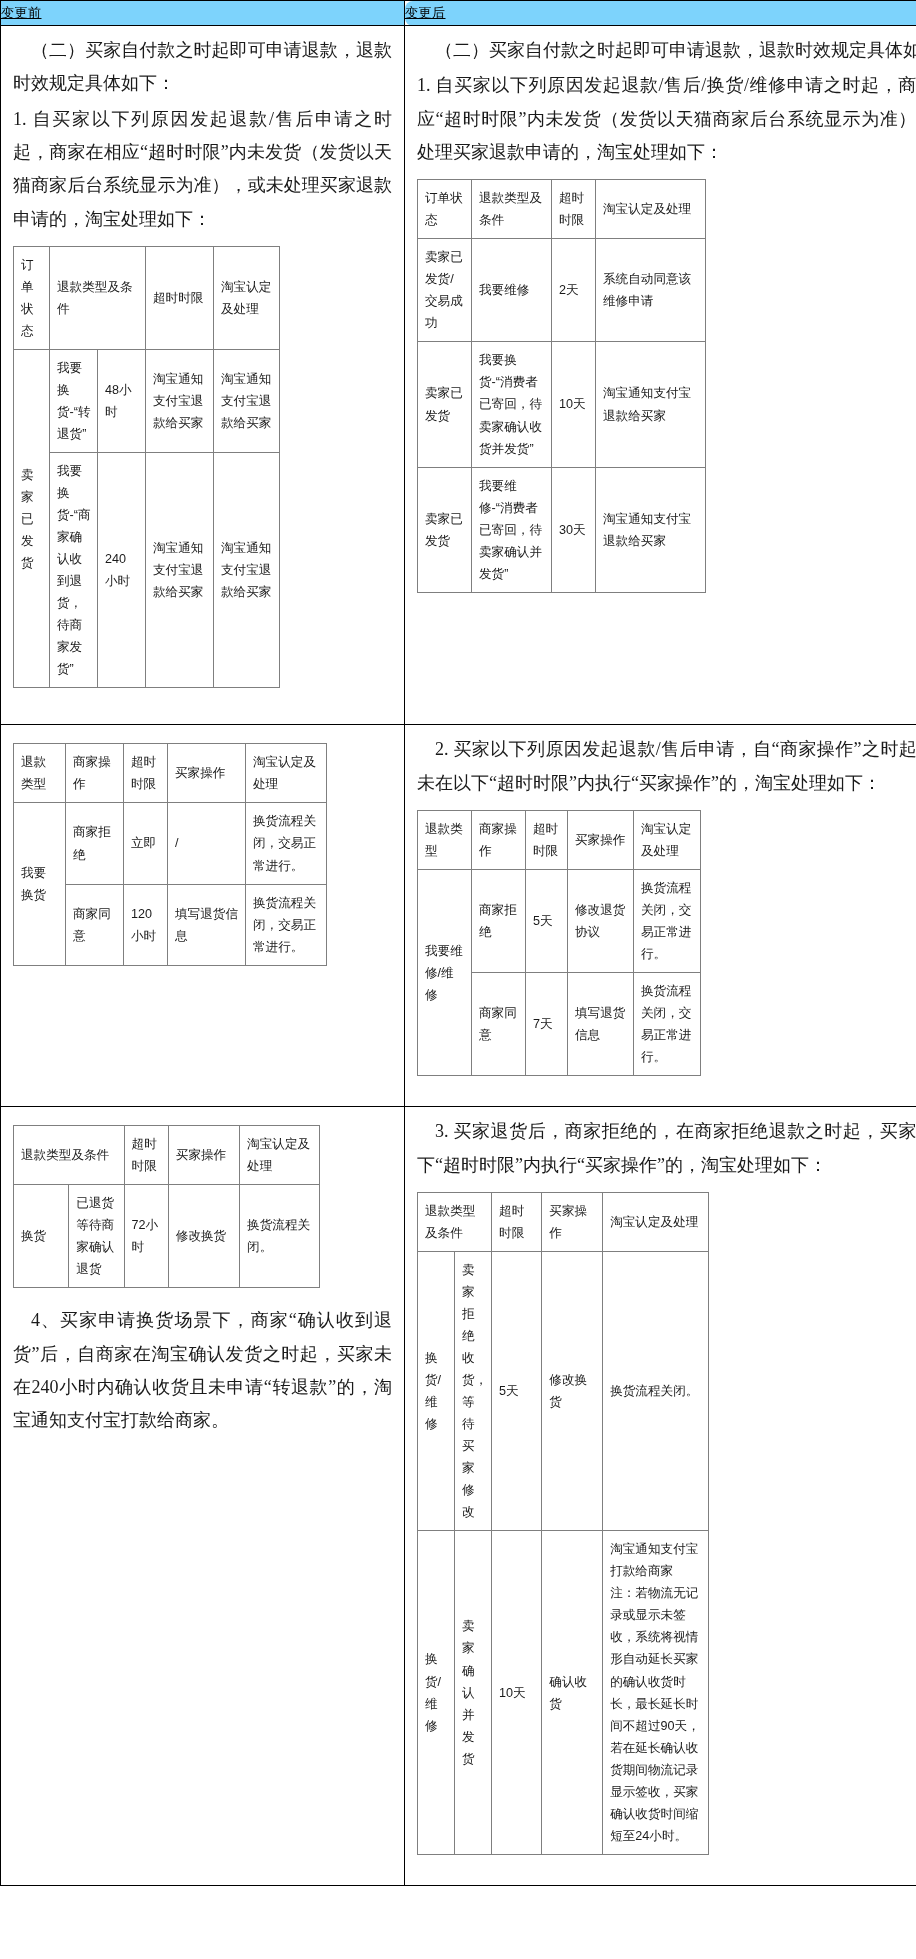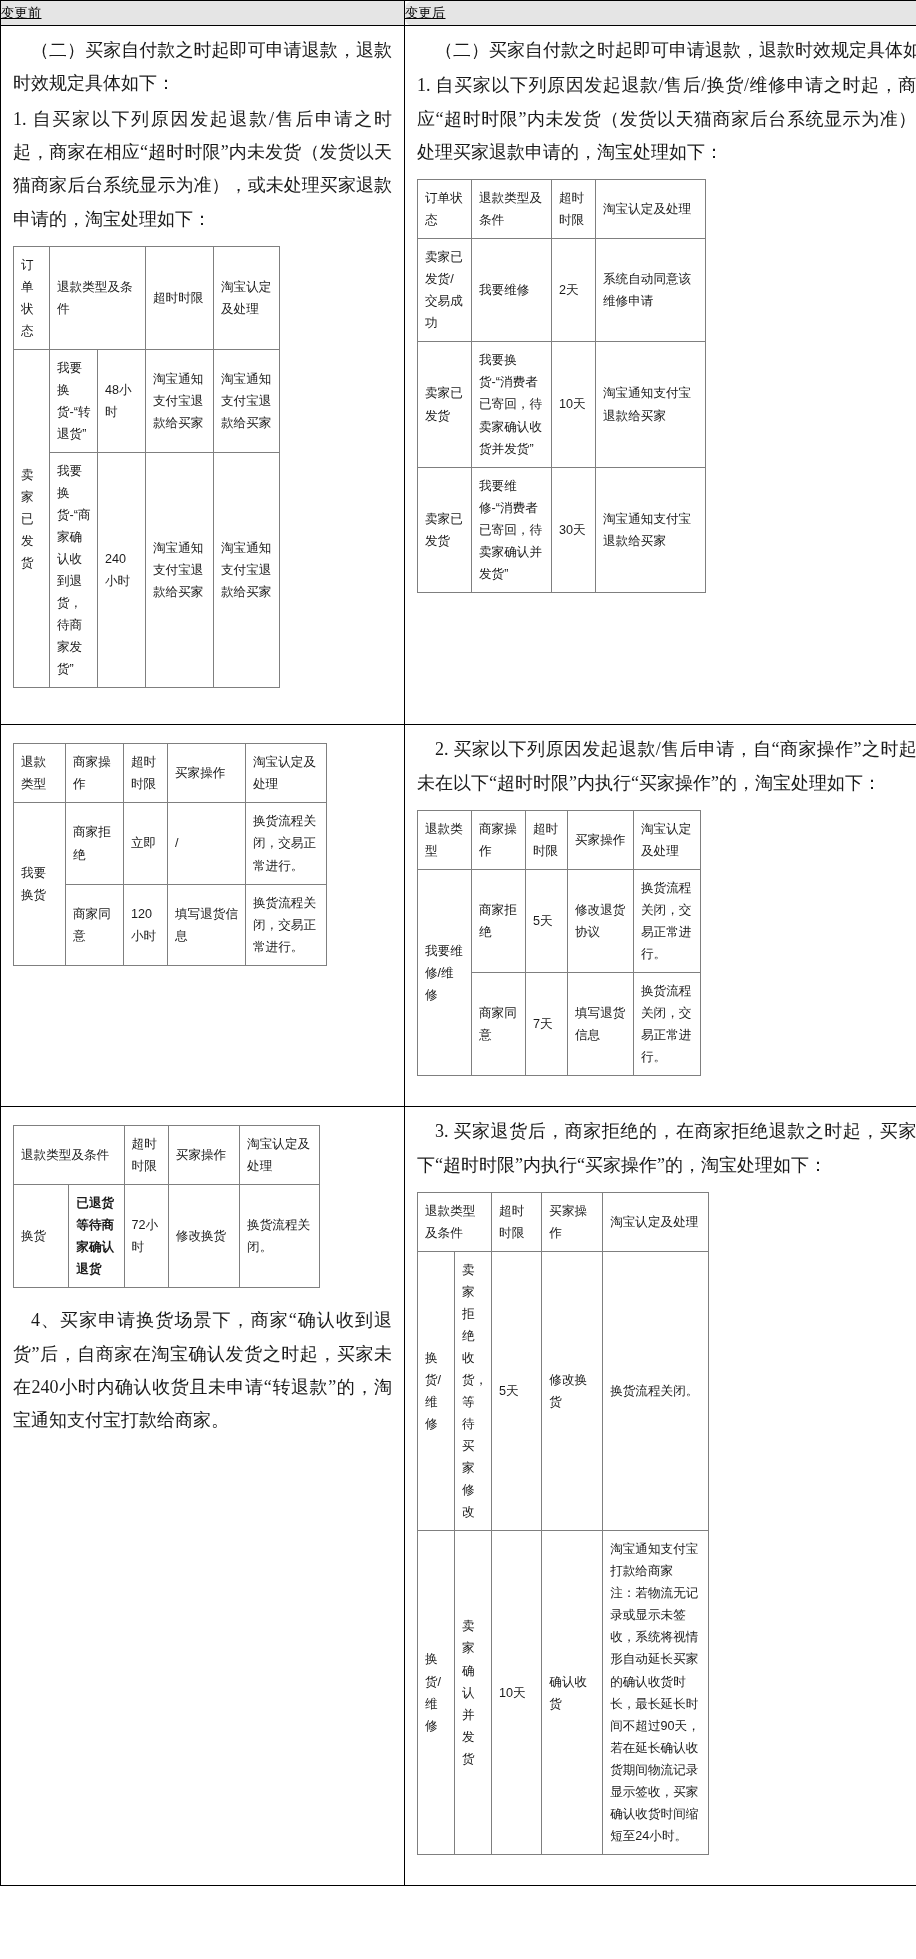--- a/index.html
+++ b/index.html
@@ -21,21 +21,21 @@
   }
   .doc > tbody > tr > td {
     border: 1px solid #000000;
     vertical-align: top;
     padding: 0;
   }
   .col-left  { width: 404px; }
   .col-right { width: 580px; border-radius: 8px; }
 
   .hdr-cell {
-    background: #e5e5e5;
+    background: #7dd3fc;
     padding: 3px 10px 5px 10px;
     margin-left: 24px;
   }
   .hdr-text {
     font-size: 13px;
     font-weight: normal;
     text-decoration: underline;
     color: #000;
     letter-spacing: 0.5px;
   }
@@ -87,21 +87,21 @@
   .t-l2 { width: 313px; }
   .t-l2 .c1 { width: 52px; }
   .t-l2 .c2 { width: 58px; }
   .t-l2 .c3 { width: 44px; }
   .t-l2 .c4 { width: 78px; }
   .t-l2 .c5 { width: 81px; }
 
   
   .t-l3 { width: 307px; }
   .t-l3 .c1 { width: 90px; }
-  .t-l3 .c2 { width: 58px; font-weight: bold; }
+  .t-l3 .c2 { width: 58px; }
   .t-l3 .c3 { width: 36px; }
   .t-l3 .c4 { width: 58px; }
   .t-l3 .c5 { width: 65px; }
 
   
   .t-r1 { width: 288px; }
   .t-r1 .c1 { width: 54px; }
   .t-r1 .c2 { width: 80px; }
   .t-r1 .c3 { width: 44px; }
   .t-r1 .c4 { width: 110px; }

